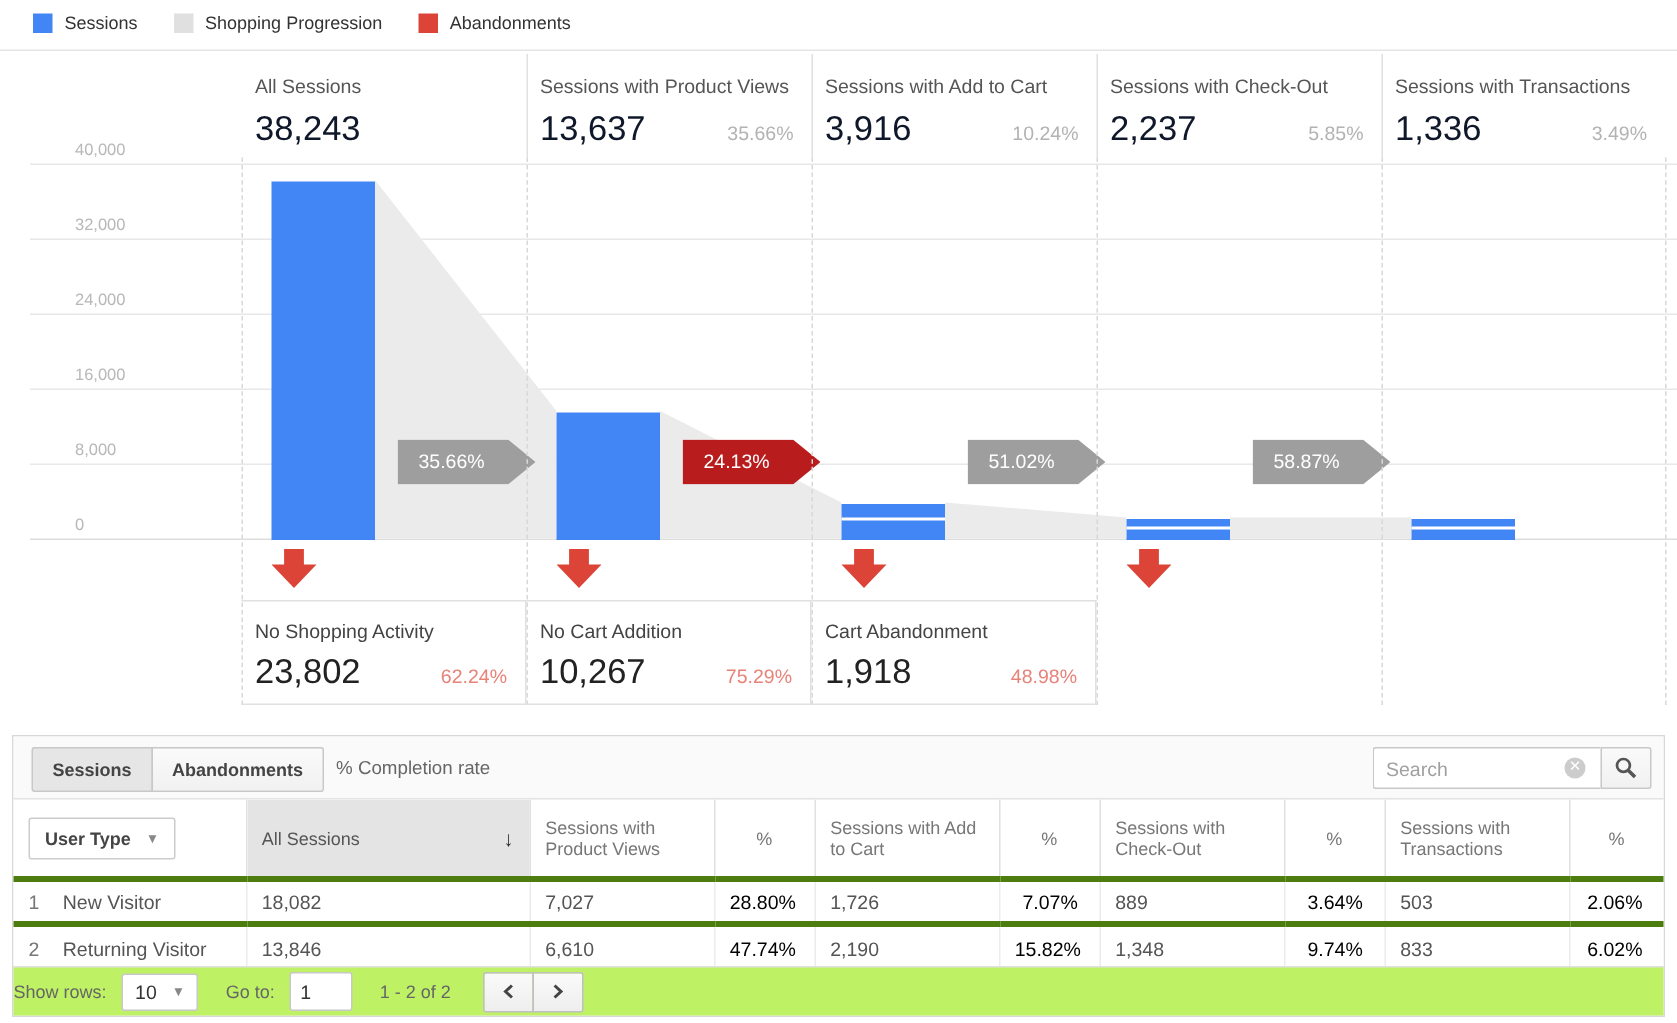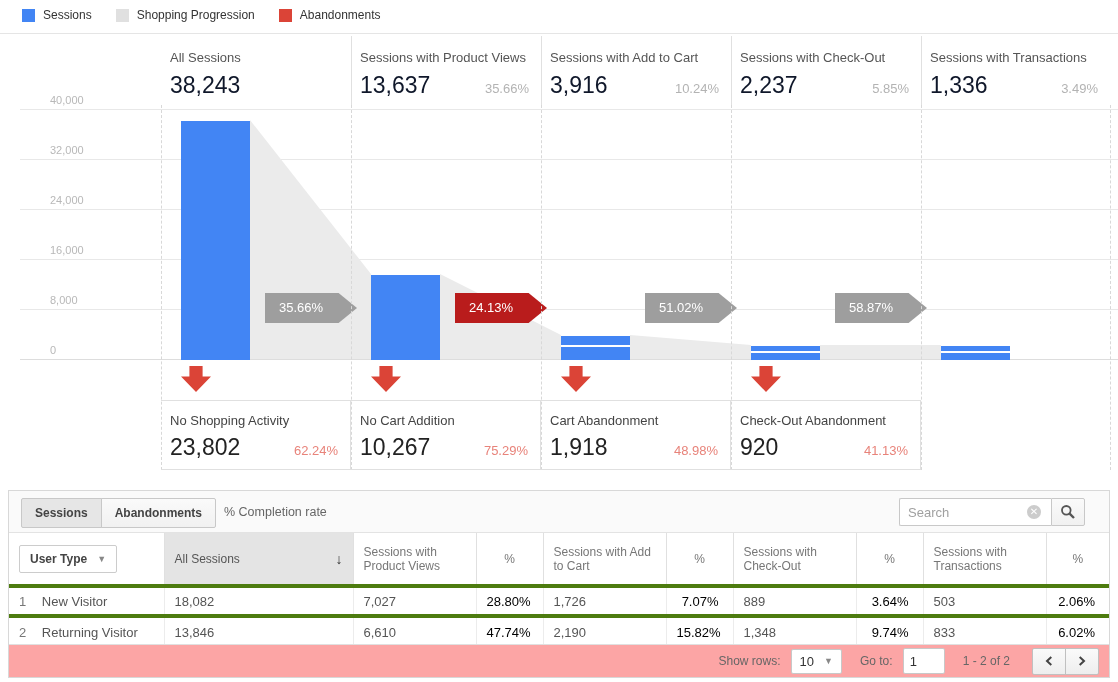--- a/index.html
+++ b/index.html
@@ -45,21 +45,21 @@
   .panel { position:absolute; left:8px; top:490px; width:1102px; height:188px;
     border:1px solid #d8d8d8; background:#fff; }
   .toolbar { position:relative; height:42px; background:#fafafa; border-bottom:1px solid #e3e3e3; }
   .tab-group { position:absolute; left:12px; top:7px; display:inline-flex; }
   .tab-btn { font-size:12px; font-weight:bold; color:#444; padding:7px 13px;
     border:1px solid #c8c8c8; background:linear-gradient(#fafafa,#f1f1f1); cursor:pointer; }
   .tab-btn.first { border-radius:2px 0 0 2px; }
   .tab-btn.last { border-radius:0 2px 2px 0; margin-left:-1px; }
   .tab-btn.active { background:#e6e6e6; }
   .completion { position:absolute; left:215px; top:14px; font-size:12.5px; color:#666; }
-  .searchwrap { position:absolute; right:24px; top:7px; display:flex; align-items:center; }
+  .searchwrap { position:absolute; right:8px; top:7px; display:flex; align-items:center; }
   .search-input { width:152px; height:28px; border:1px solid #c8c8c8; border-right:none;
     border-radius:2px 0 0 2px; padding:0 26px 0 8px; font-size:13px; color:#333; outline:none; }
   .search-input::placeholder { color:#a0a0a0; }
   .clear-ic { position:absolute; right:44px; width:14px; height:14px; border-radius:50%;
     background:#ccc; color:#fff; font-size:10px; line-height:14px; text-align:center; cursor:pointer; }
   .search-btn { width:34px; height:28px; border:1px solid #c8c8c8; border-radius:0 2px 2px 0;
     background:linear-gradient(#fafafa,#f1f1f1); display:flex; align-items:center; justify-content:center; cursor:pointer; }
 
   table.grid { width:1100px; border-collapse:collapse; table-layout:fixed; }
   .grid th { height:53px; font-size:12px; font-weight:normal; color:#777; text-align:left;
@@ -70,22 +70,22 @@
   .sort-arrow { position:absolute; right:10px; top:50%; transform:translateY(-50%); font-size:14px; color:#333; }
   .user-type-btn { display:inline-flex; align-items:center; gap:10px; border:1px solid #ccc; border-radius:2px;
     background:#fff; font-size:12px; font-weight:bold; color:#444; padding:6px 10px; cursor:pointer; }
   .caret { font-size:9px; color:#888; }
   .grid td { height:30px; font-size:13px; color:#555; padding:0 10px; border-left:1px solid #ececec;
     border-top:4px solid #4d7c0f; background:#fff; }
   .grid td:first-child { border-left:none; }
   .grid td.pct { text-align:right; color:#000000; padding-right:14px; }
   .rownum { color:#777; margin-right:12px; }
 
-  .tfoot { position:absolute; left:0; right:0; bottom:0; height:33px; background:#fca5a5;
-    border-top:1px solid #e0e0e0; display:flex; align-items:center; justify-content:flex-end;
+  .tfoot { position:absolute; left:0; right:0; bottom:0; height:33px; background:#bef264;
+    border-top:1px solid #e0e0e0; display:flex; align-items:center; 
     gap:10px; padding-right:10px; font-size:12px; color:#666; }
   .fake-select { display:inline-flex; align-items:center; gap:10px; background:#fff; border:1px solid #c8c8c8;
     border-radius:2px; padding:4px 8px; font-size:13px; color:#333; cursor:pointer; }
   .goto-input { width:42px; height:26px; border:1px solid #c8c8c8; border-radius:2px; font-size:13px;
     color:#333; padding:0 6px; outline:none; }
   .pager { display:inline-flex; margin-left:6px; }
   .pg-btn { width:34px; height:27px; border:1px solid #c0c0c0; background:linear-gradient(#fafafa,#eee);
     display:flex; align-items:center; justify-content:center; cursor:pointer; }
   .pg-btn.first { border-radius:2px 0 0 2px; }
   .pg-btn.last { border-radius:0 2px 2px 0; margin-left:-1px; }
@@ -203,25 +203,20 @@
   </div>
   <div class="aband-box" style="left:351px;">
     <div class="aband-label">No Cart Addition</div>
     <div class="aband-value">10,267</div>
     <div class="aband-pct">75.29%</div>
   </div>
   <div class="aband-box" style="left:541px;">
     <div class="aband-label">Cart Abandonment</div>
     <div class="aband-value">1,918</div>
     <div class="aband-pct">48.98%</div>
-  </div>
-  <div class="aband-box" style="left:731px;">
-    <div class="aband-label">Check-Out Abandonment</div>
-    <div class="aband-value">920</div>
-    <div class="aband-pct">41.13%</div>
   </div>
 
   <div class="panel">
     <div class="toolbar">
       <div class="tab-group">
         <button class="tab-btn first active">Sessions</button>
         <button class="tab-btn last">Abandonments</button>
       </div>
       <span class="completion">% Completion rate</span>
       <div class="searchwrap">

